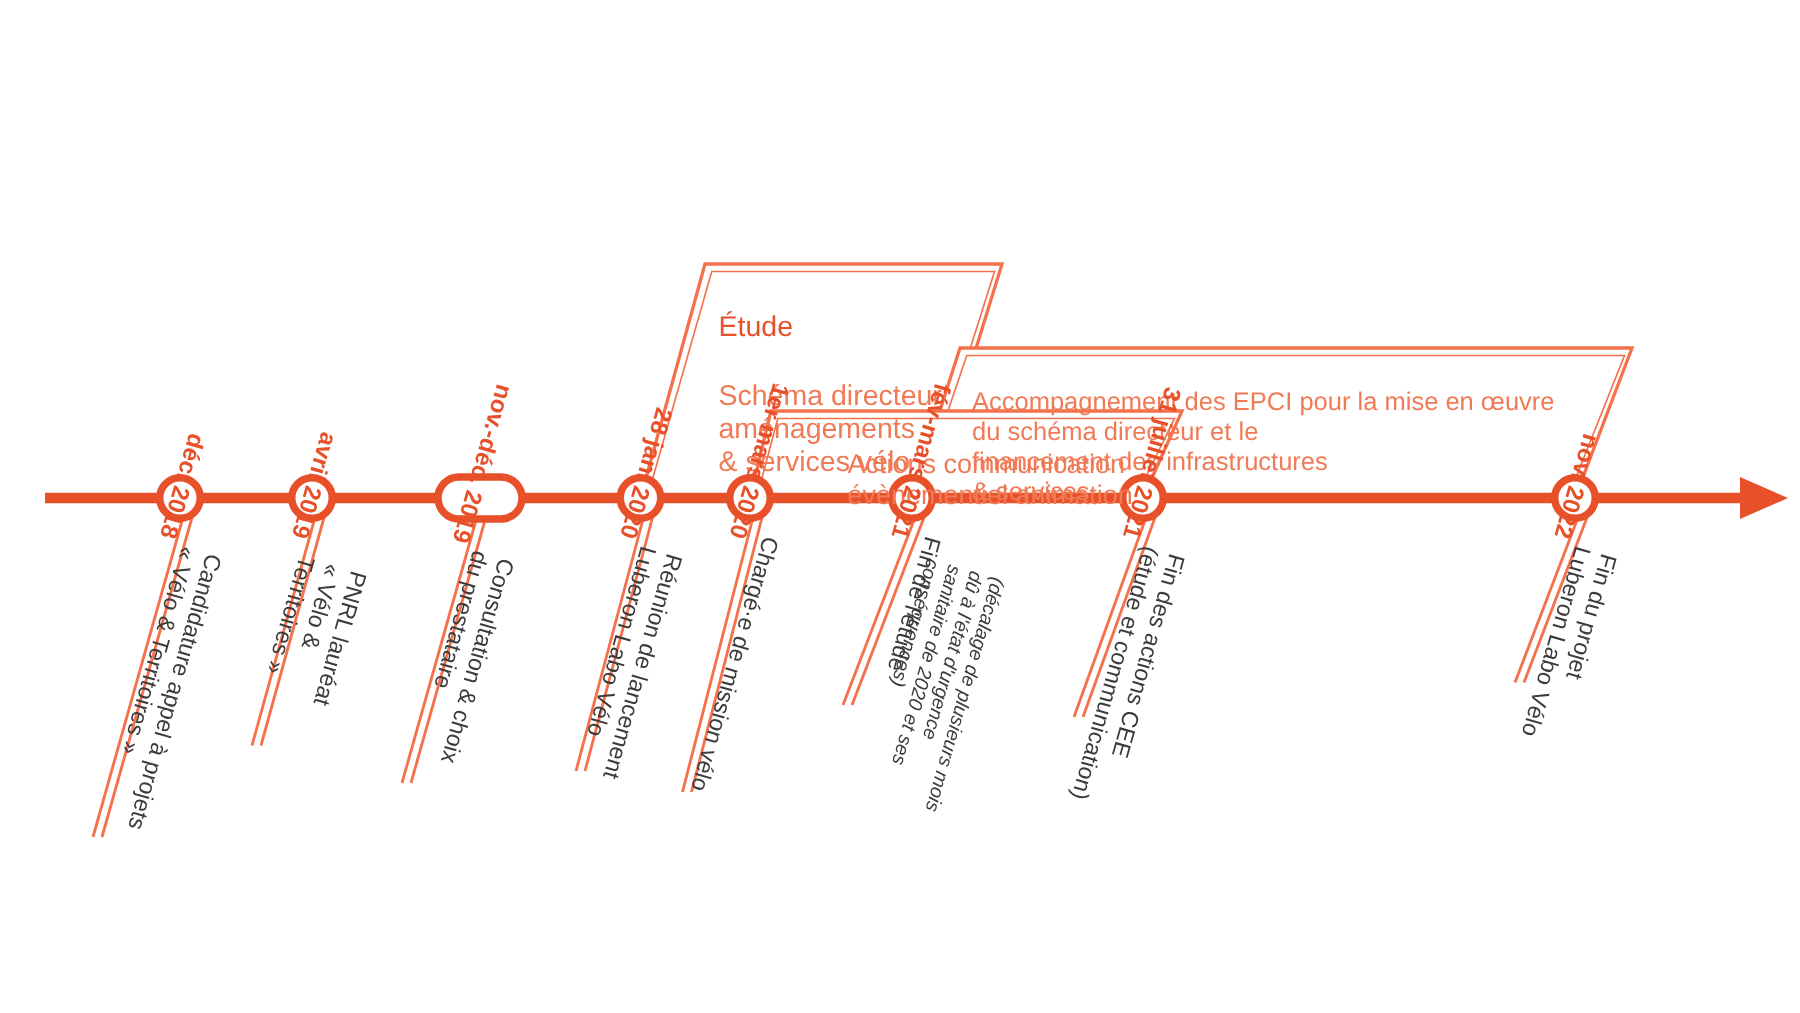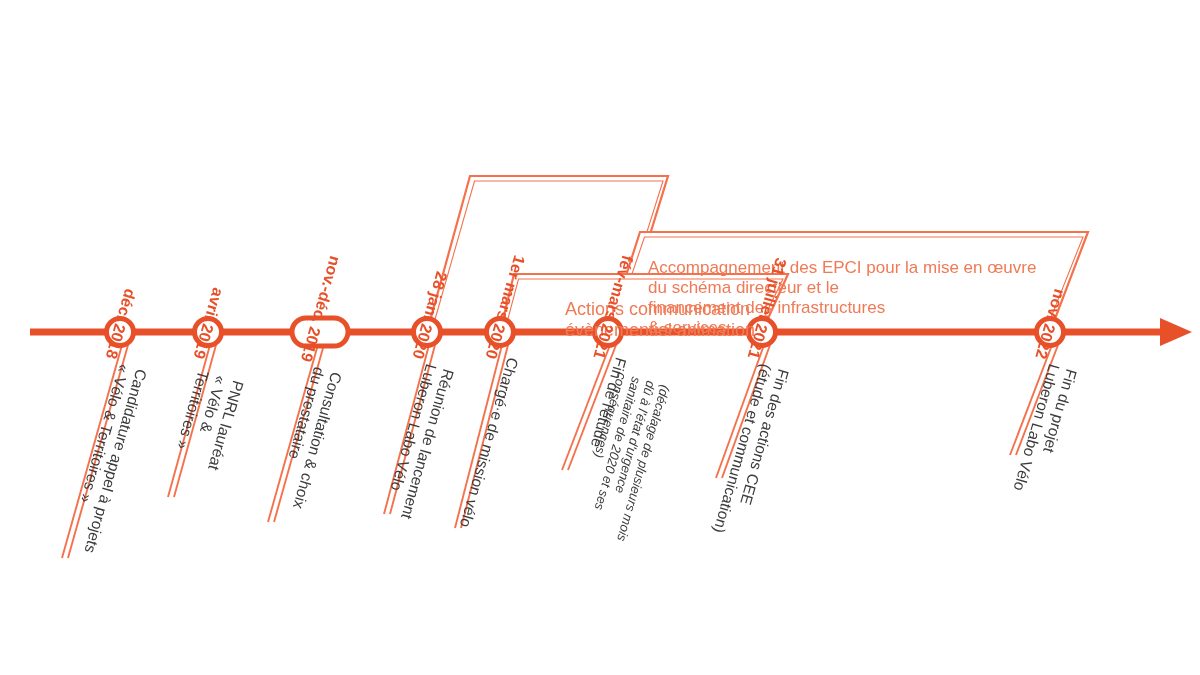--- a/index.html
+++ b/index.html
@@ -94,20 +94,26 @@
       <circle cx="208" cy="332" r="13.5" fill="#ffffff" stroke="#E8502A" stroke-width="5"></circle>
       <rect x="292" y="318" width="56" height="28" rx="14" ry="14" fill="#ffffff" stroke="#E8502A" stroke-width="5"></rect>
       <circle cx="427" cy="332" r="13.5" fill="#ffffff" stroke="#E8502A" stroke-width="5"></circle>
       <circle cx="500" cy="332" r="13.5" fill="#ffffff" stroke="#E8502A" stroke-width="5"></circle>
       <circle cx="608" cy="332" r="13.5" fill="#ffffff" stroke="#E8502A" stroke-width="5"></circle>
       <circle cx="762" cy="332" r="13.5" fill="#ffffff" stroke="#E8502A" stroke-width="5"></circle>
       <circle cx="1050" cy="332" r="13.5" fill="#ffffff" stroke="#E8502A" stroke-width="5"></circle>
     </g>
   </svg>
 
+  <div class="callout-text" style="left:479px;top:186px;font-size:19px;">
+    <div class="callout-title">Étude</div>
+    <div style="margin-top:1px;">Schéma directeur
+aménagements
+&amp; services vélo</div>
+  </div>
 
   <div class="callout-text" style="left:520px;top:278px;font-size:18px;margin-left:45px;">
     <div>Actions communication
 évènementiel animation</div>
   </div>
 
   <div class="callout-text" style="left:648px;top:238px;font-size:17px;">
     <div>Accompagnement des EPCI pour la mise en œuvre
 du schéma directeur et le
 financement des infrastructures

